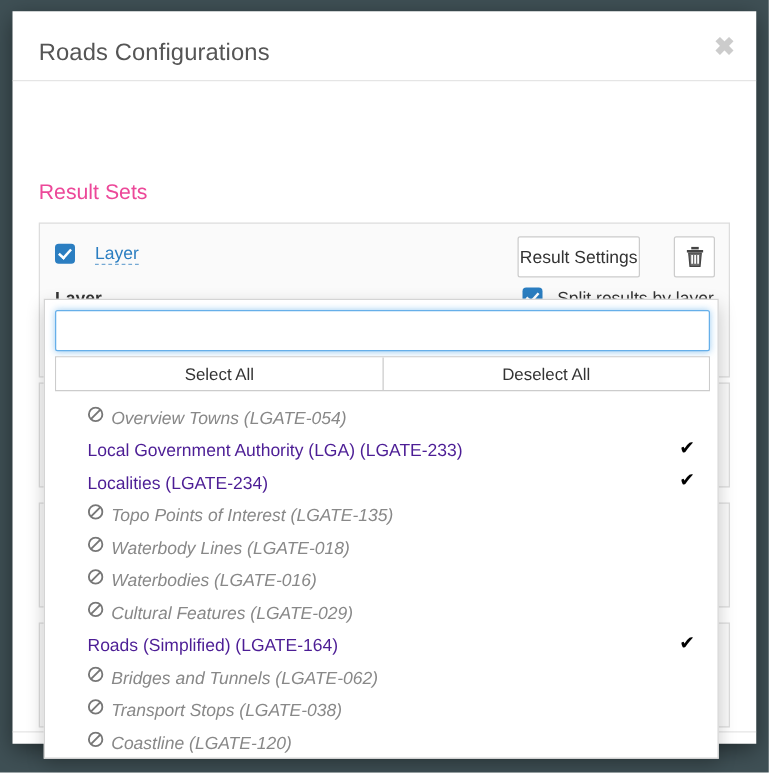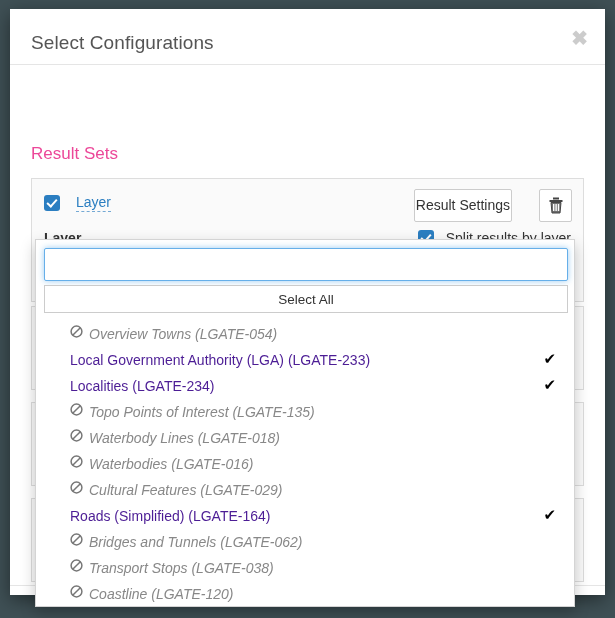--- a/index.html
+++ b/index.html
@@ -340,21 +340,21 @@
     font-size: 15px;
     line-height: 26px;
   }
 </style>
 </head>
 <body>
 
 <div id="modal">
 
   <div id="modal-header">
-    <div id="modal-title">Select Configurations</div>
+    <div id="modal-title">Roads Configurations</div>
     <div id="close-btn">✖</div>
   </div>
 
   <div id="modal-body">
 
     <div id="section-title">Result Sets</div>
 
     <div class="ghost-card" style="top:241px;height:84px;">
       <div class="ghost-inner" style="top:38px;"></div>
     </div>
@@ -404,20 +404,21 @@
 
   </div>
 </div>
 
 <div id="dropdown">
 
   <input id="dd-search" type="text" placeholder="" style="">
 
   <div id="dd-buttons">
     <button class="dd-btn">Select All</button>
+    <button class="dd-btn">Deselect All</button>
   </div>
 
   <div id="dd-list">
       <div class="dd-item disabled"><span class="ban-icon"><svg width="13" height="13" viewBox="0 0 13 13" aria-hidden="true">
             <circle cx="6.5" cy="6.5" r="5.4" fill="none" stroke="#777" stroke-width="1.5"></circle>
             <line x1="2.7" y1="10.3" x2="10.3" y2="2.7" stroke="#777" stroke-width="1.5"></line>
           </svg></span><span class="dd-text">Overview Towns (LGATE-054)</span></div>
       <div class="dd-item enabled"><span class="dd-text">Local Government Authority (LGA) (LGATE-233)</span><span class="dd-check">✔</span></div>
       <div class="dd-item enabled"><span class="dd-text">Localities (LGATE-234)</span><span class="dd-check">✔</span></div>
       <div class="dd-item disabled"><span class="ban-icon"><svg width="13" height="13" viewBox="0 0 13 13" aria-hidden="true">

